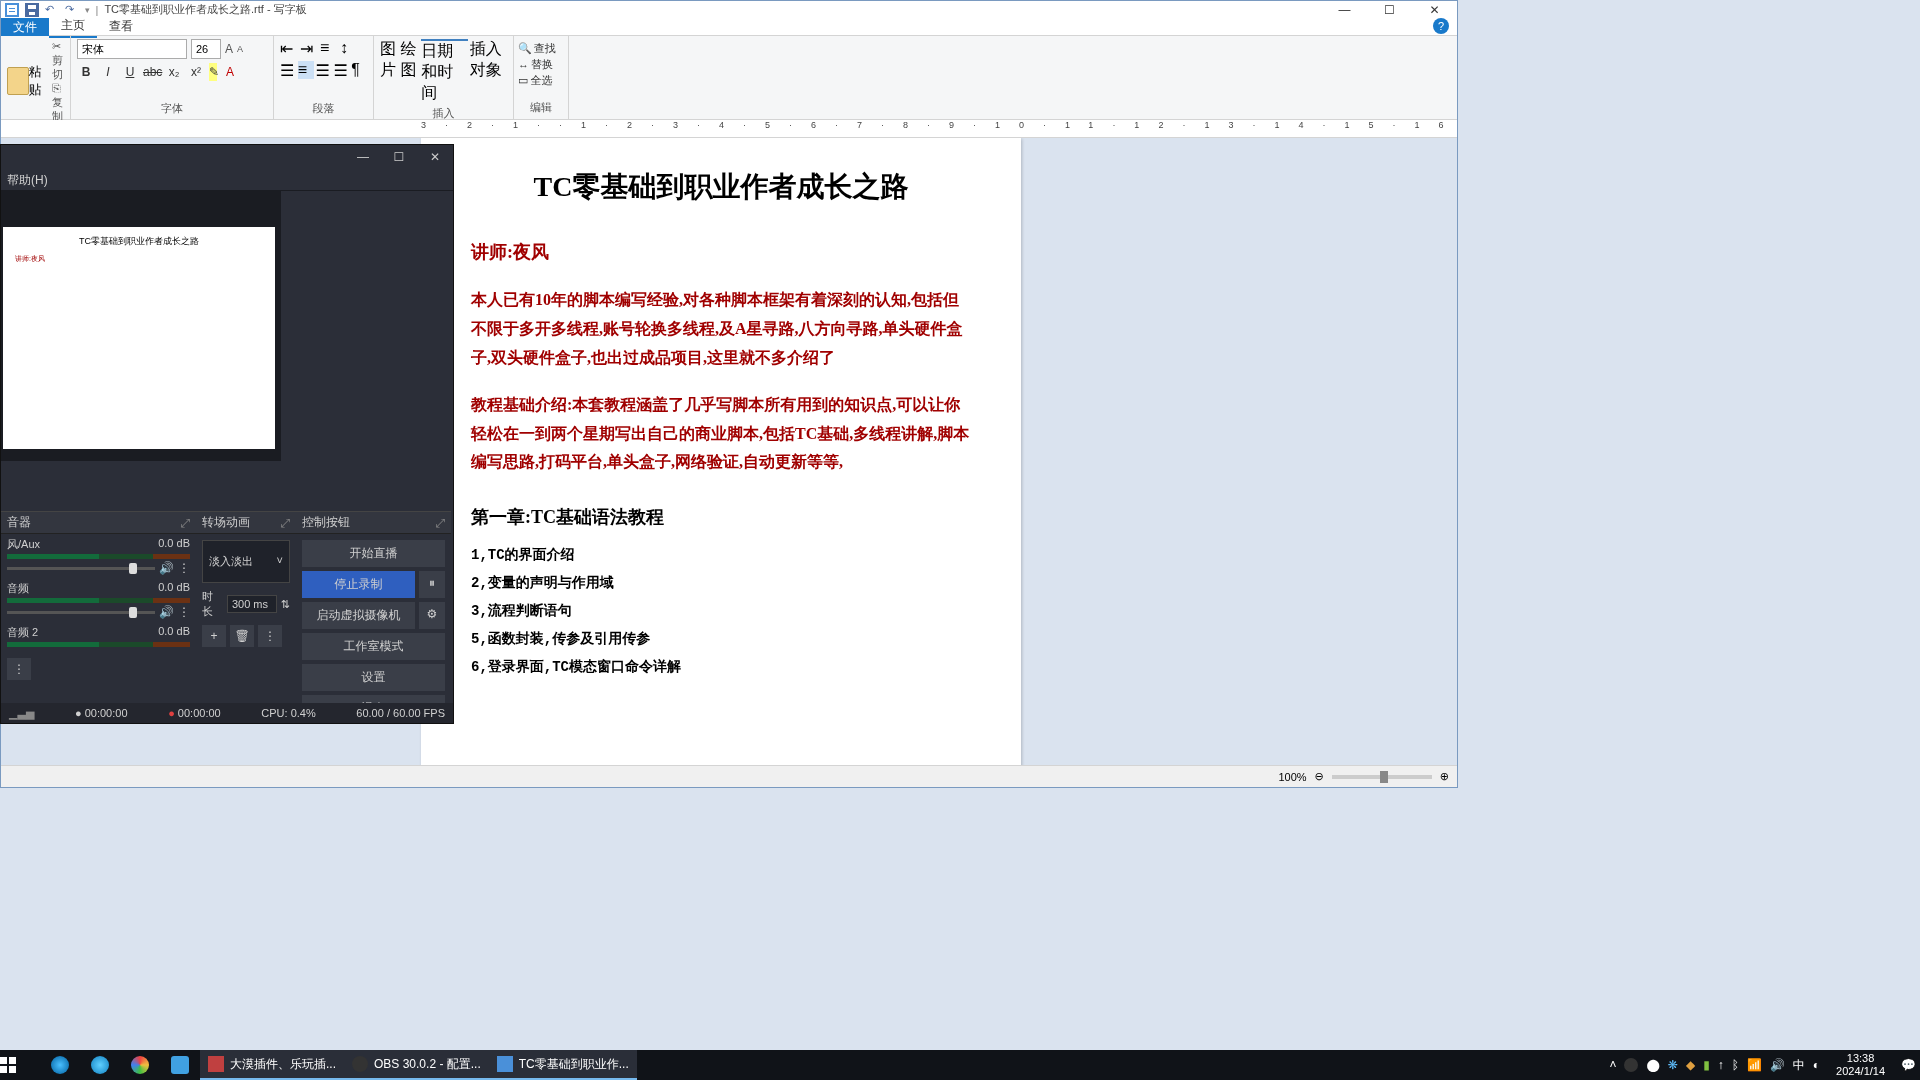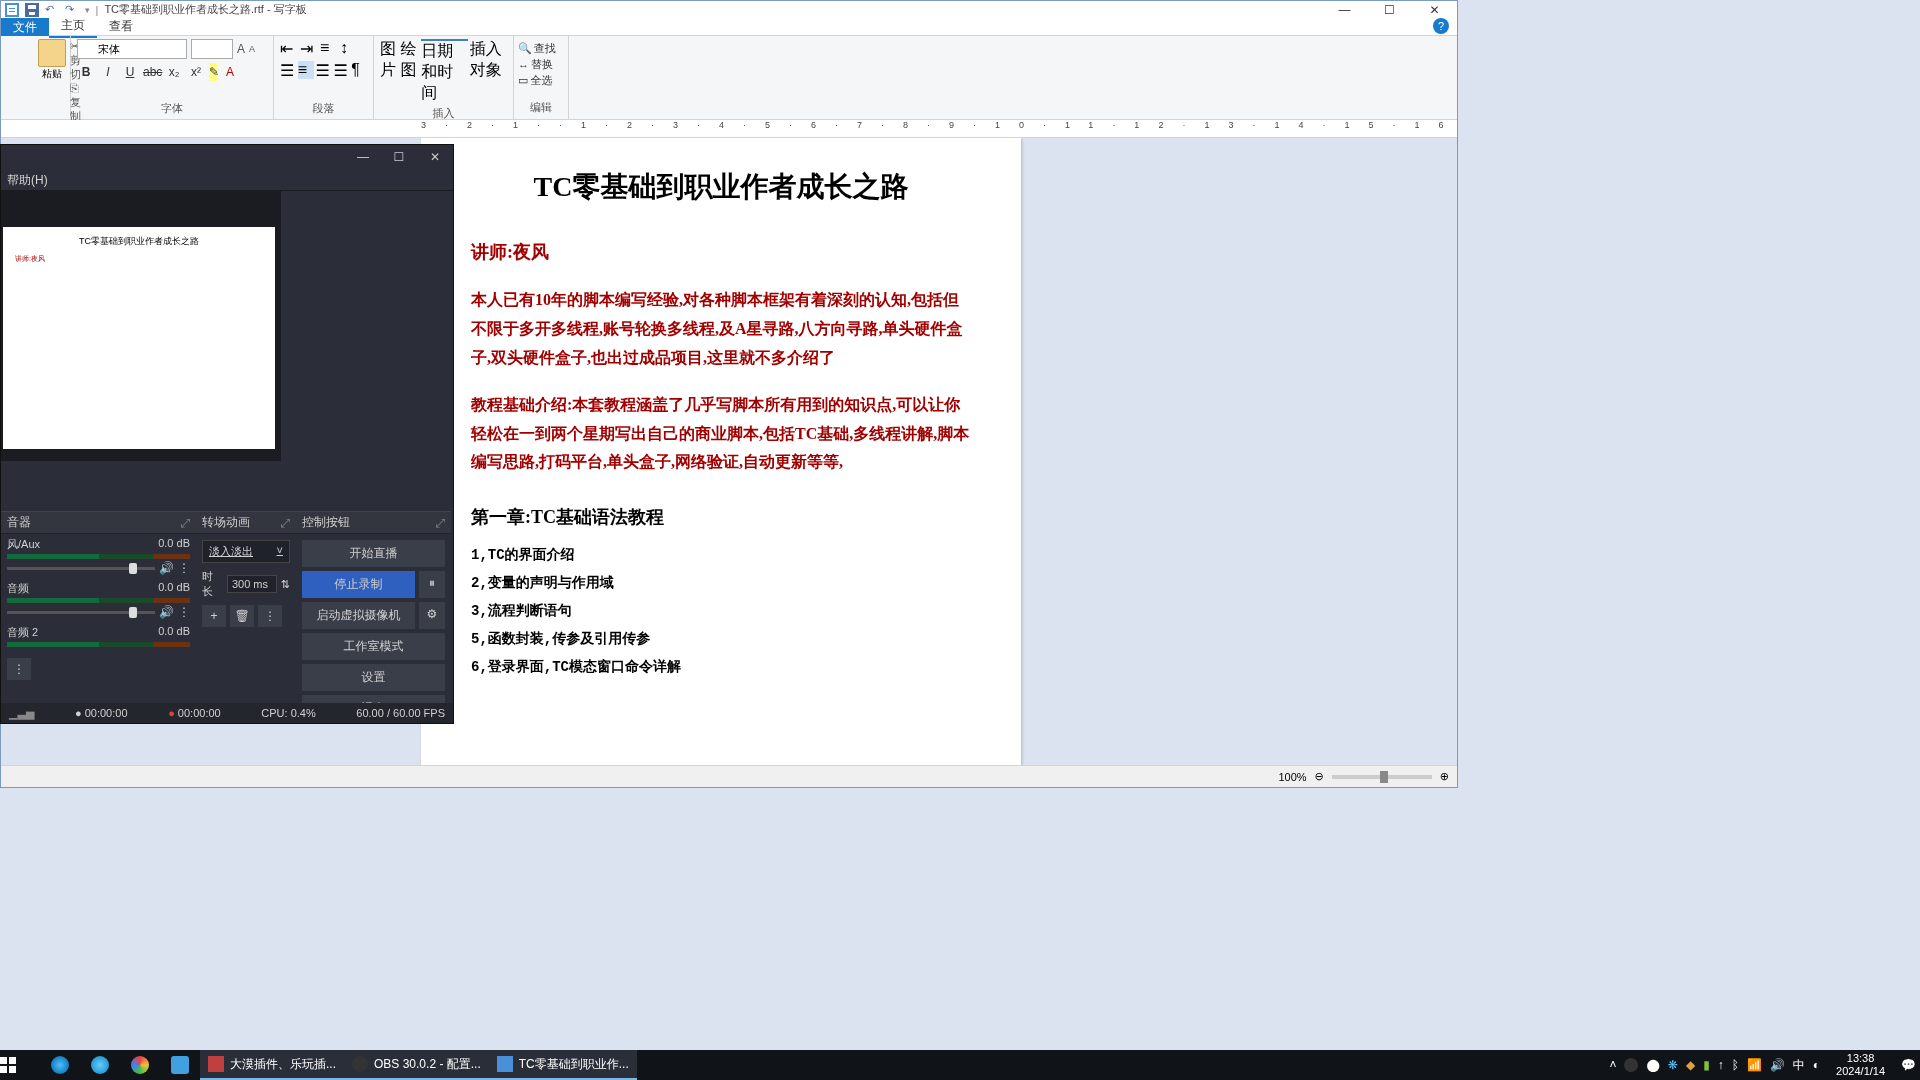--- a/index.html
+++ b/index.html
@@ -18,26 +18,26 @@
 .wp-tabs { height: 18px; display: flex; align-items: center; font-size: 12px; background: #fff; border-bottom: 1px solid #d4d4d4; }
 .wp-tab-file { background: #1979ca; color: #fff; padding: 2px 12px; height: 18px; line-height: 14px; }
 .wp-tab { padding: 2px 12px; color: #333; }
 .wp-tab.active { border-bottom: 2px solid #1979ca; }
 .wp-help { position: absolute; right: 8px; top: 17px; width: 16px; height: 16px; background: #1979ca; color: #fff; border-radius: 50%; font-size: 11px; text-align: center; line-height: 16px; }
 
 .ribbon { height: 84px; background: #f5f6f7; border-bottom: 1px solid #d4d4d4; display: flex; }
 .ribbon-group { border-right: 1px solid #d4d4d4; padding: 3px 6px; display: flex; flex-direction: column; justify-content: space-between; }
 .ribbon-group-label { text-align: center; font-size: 11px; color: #555; margin-top: 2px; }
 .ribbon-clipboard { width: 70px; }
-.ribbon-clipboard .paste { display: flex; flex-direction: column; align-items: center; font-size: 10px; margin-left: 31px; }
+.ribbon-clipboard .paste { display: flex; flex-direction: row; align-items: center; font-size: 13px; }
 .ribbon-clipboard .paste-icon { width: 28px; height: 28px; background: #f3d48a; border: 1px solid #c0a050; border-radius: 2px; }
 .ribbon-clipboard .small-btns { font-size: 11px; color: #555; line-height: 14px; }
 .ribbon-font { width: 203px; }
 .ribbon-font .row1 { display: flex; gap: 4px; align-items: center; }
-.ribbon-font select, .ribbon-font input { font-size: 11px; border: 1px solid #ababab; background: #fff; height: 20px; padding: 0 20px; }
+.ribbon-font select, .ribbon-font input { font-size: 11px; border: 1px solid #ababab; background: #fff; height: 20px; padding: 0 4px; }
 .ribbon-font .font-family { width: 110px; }
 .ribbon-font .font-size { width: 30px; }
 .ribbon-font .grow-shrink { font-size: 12px; color: #555; }
 .ribbon-font .row2 { display: flex; gap: 4px; margin-top: 4px; }
 .ribbon-font .fbtn { width: 18px; height: 18px; font-size: 12px; text-align: center; line-height: 18px; color: #333; cursor: pointer; }
 .ribbon-para { width: 100px; }
 .ribbon-para .row { display: flex; gap: 2px; margin-bottom: 4px; }
 .ribbon-para .pbtn { width: 18px; height: 18px; }
 .ribbon-edit { width: 55px; font-size: 11px; color: #333; line-height: 16px; padding: 4px; }
 .ribbon-edit .row { display: flex; align-items: center; gap: 2px; }
@@ -70,21 +70,21 @@
 .obs-panel-h .popout { color: #888; }
 .obs-mixer { width: 195px; flex: none; }
 .obs-mixer-track { padding: 3px 6px; }
 .obs-mixer-track .name-row { display: flex; justify-content: space-between; font-size: 11px; }
 .obs-mixer-track .meter { height: 5px; background: linear-gradient(to right, #136b3b 0%, #136b3b 50%, #1b4a2a 50%, #1b4a2a 80%, #6b3113 80%); margin: 2px 0; }
 .obs-mixer-track .slider-row { display: flex; align-items: center; gap: 4px; }
 .obs-mixer-track .slider { flex: 1; height: 3px; background: #555; position: relative; }
 .obs-mixer-track .slider .thumb { position: absolute; right: 18px; top: -4px; width: 8px; height: 11px; background: #ddd; border-radius: 2px; }
 .obs-trans { width: 100px; flex: none; }
 .obs-trans-body { padding: 6px; }
-.obs-trans-body .sel { background: #1f222a; border: 1px solid #444; padding: 3px 6px; font-size: 11px; display: flex; justify-content: space-between; text-decoration: underline; }
+.obs-trans-body .sel { background: #1f222a; border: 1px solid #444; padding: 13px 6px; font-size: 11px; display: flex; justify-content: space-between; }
 .obs-trans-body .row { display: flex; align-items: center; gap: 4px; margin-top: 6px; font-size: 11px; }
 .obs-trans-body .num { background: #1f222a; border: 1px solid #444; padding: 2px 4px; width: 52px; }
 .obs-trans-body .btns { display: flex; gap: 4px; margin-top: 6px; }
 .obs-trans-body .btn { background: #3a3e48; width: 24px; height: 22px; text-align: center; line-height: 22px; }
 .obs-ctrl { width: 155px; flex: none; }
 .obs-ctrl-body { padding: 6px; display: flex; flex-direction: column; gap: 4px; }
 .obs-ctrl-body .btn { background: #3a3e48; text-align: center; padding: 5px 0; font-size: 12px; }
 .obs-ctrl-body .btn.active { background: #2f5fbf; }
 .obs-ctrl-body .row { display: flex; gap: 4px; }
 .obs-ctrl-body .row .btn { flex: 1; }

